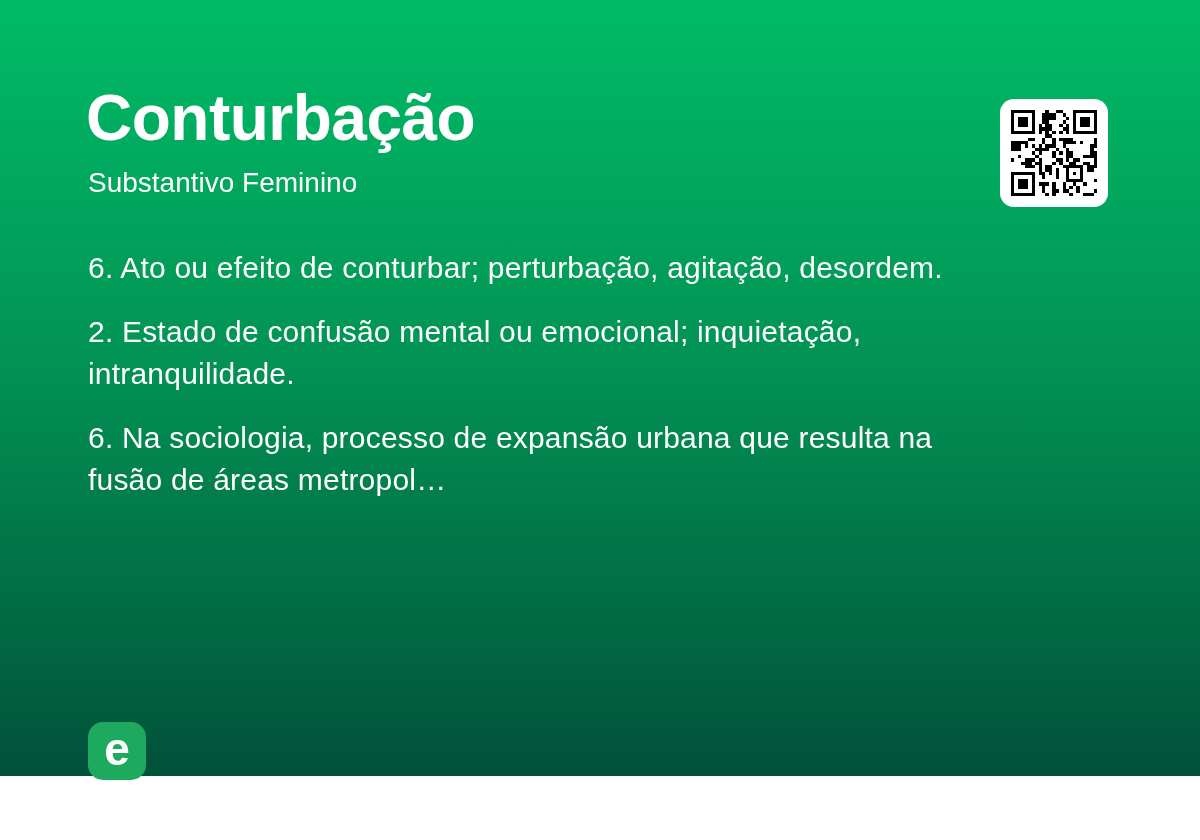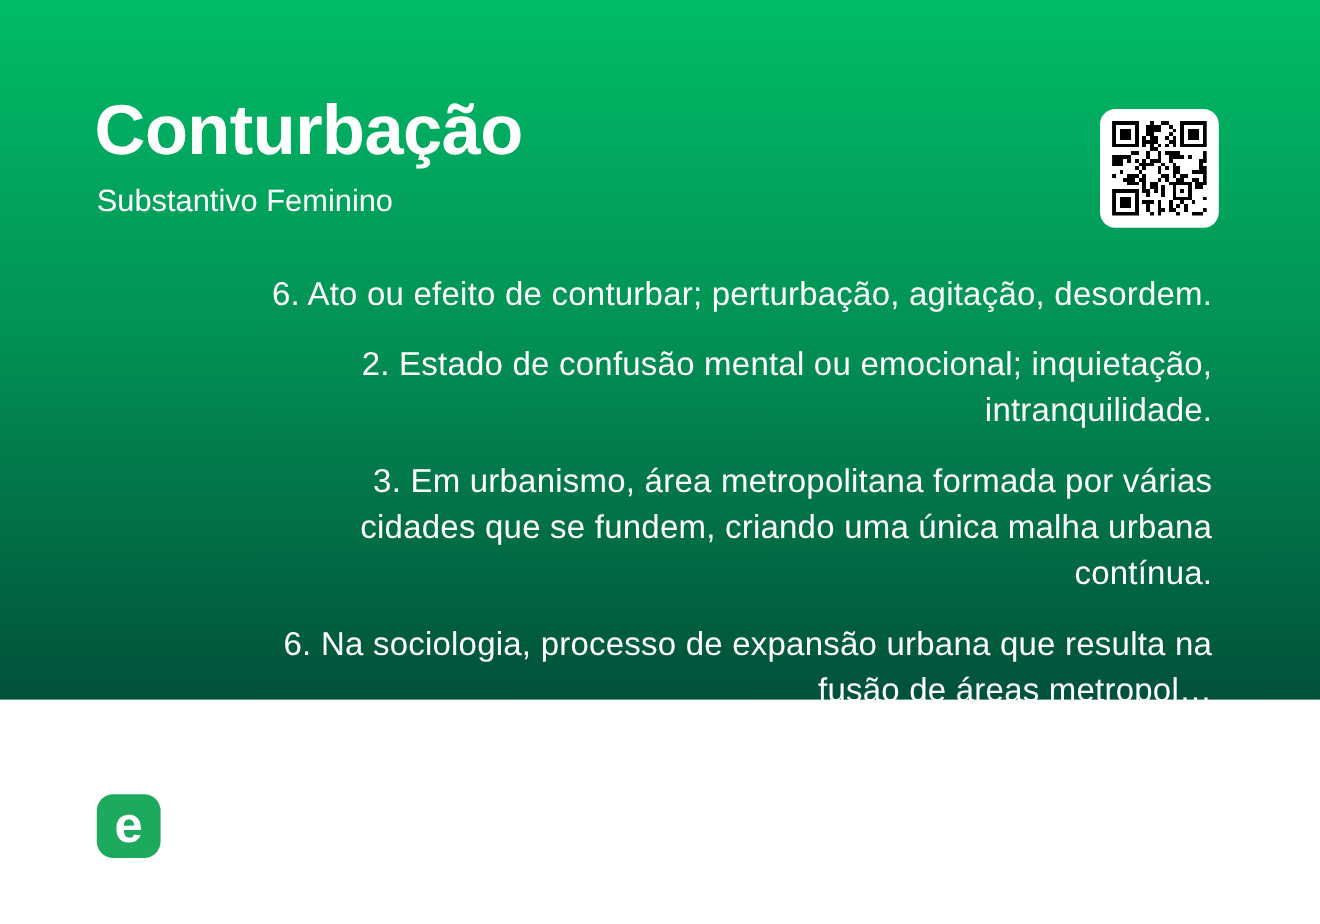--- a/index.html
+++ b/index.html
@@ -6,24 +6,23 @@
     margin: 0;
     padding: 0;
     width: 1200px;
     height: 840px;
     overflow: hidden;
     font-family: "Liberation Sans", sans-serif;
   }
   .card {
     position: relative;
     width: 1200px;
-    height: 636px;
+    height: 776px;
     background: linear-gradient(180deg, #00bc66 0%, #029355 46%, #01513a 100%);
     color: #ffffff;
-    text-align: right;
   }
   .word-title {
     position: absolute;
     left: 86px;
     top: 80px;
     margin: 0;
     font-size: 64px;
     line-height: 76px;
     font-weight: bold;
     letter-spacing: -0.5px;
@@ -389,23 +388,20 @@
         <rect x="21" y="24" width="1" height="1" fill="#000000"></rect>
         <rect x="22" y="24" width="1" height="1" fill="#000000"></rect>
         <rect x="23" y="24" width="1" height="1" fill="#000000"></rect>
       </svg>
   </div>
 
   <main class="definitions">
     <p>6. Ato ou efeito de conturbar; perturbação, agitação, desordem.</p>
     <p>2. Estado de confusão mental ou emocional; inquietação,
 intranquilidade.</p>
-    <p>3. Em urbanismo, área metropolitana formada por várias
-cidades que se fundem, criando uma única malha urbana
-contínua.</p>
     <p>6. Na sociologia, processo de expansão urbana que resulta na
 fusão de áreas metropol…</p>
   </main>
 
   <div class="logo-badge">
     <span>e</span>
   </div>
 
 
 </div>

